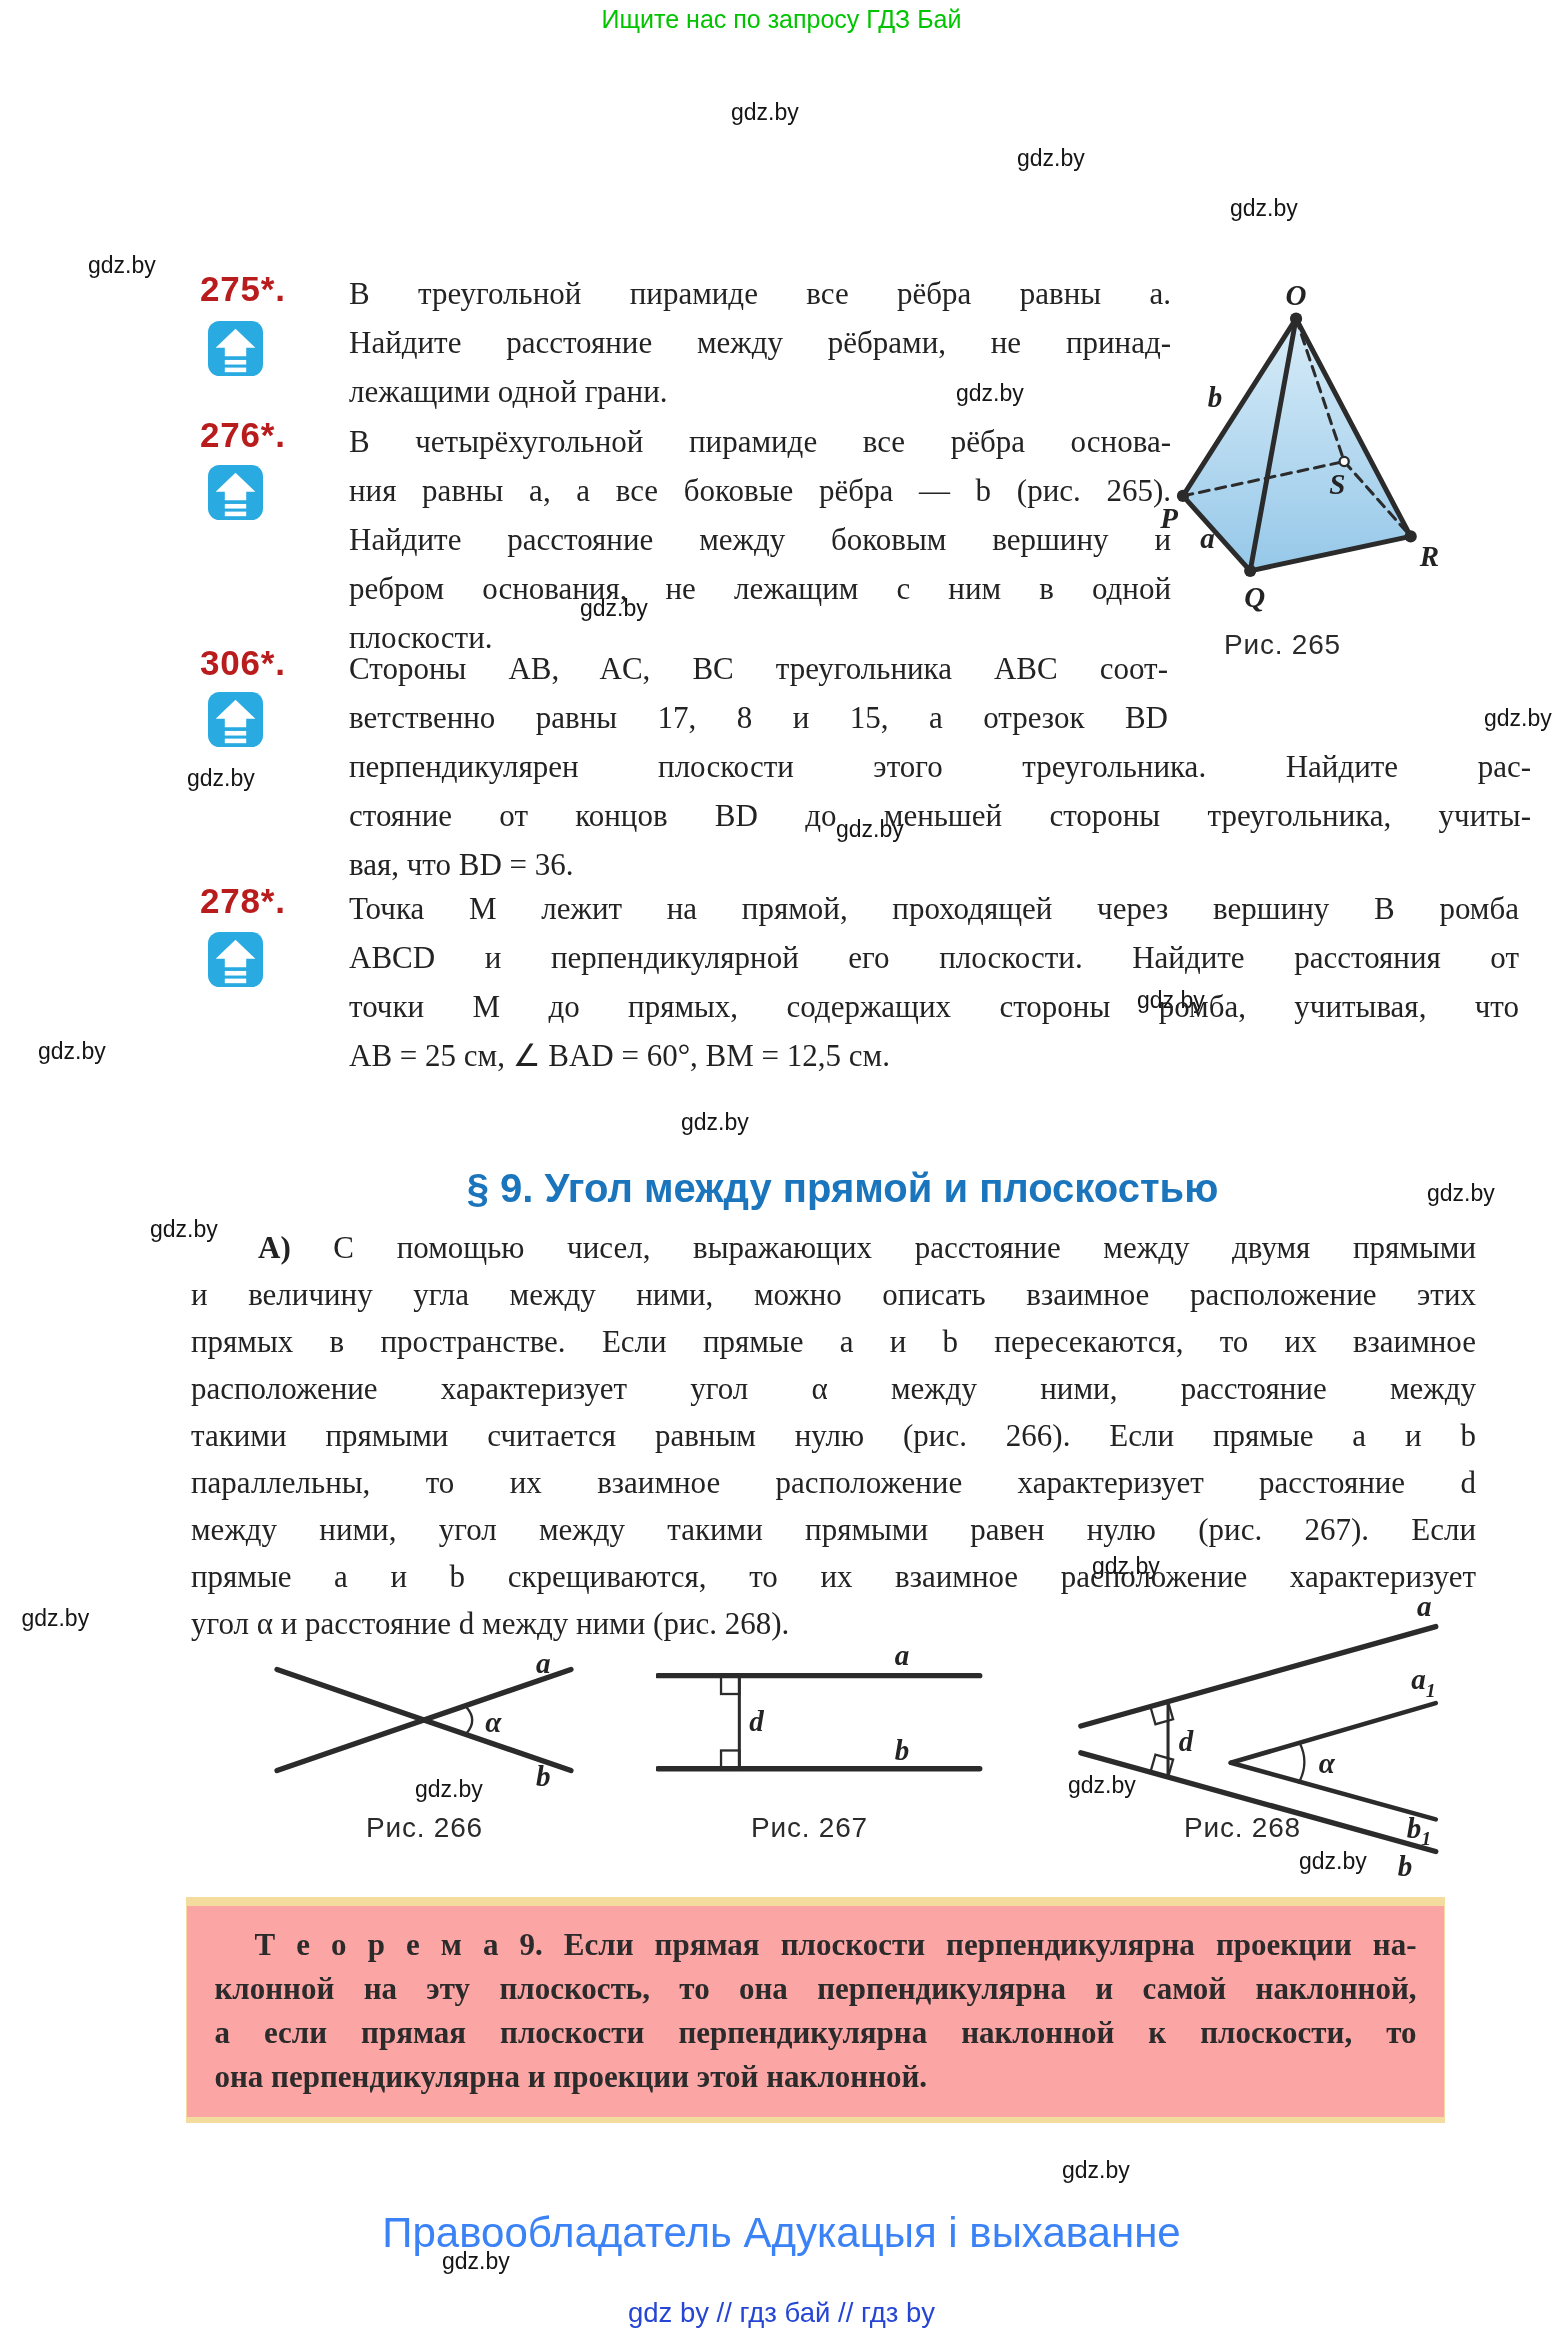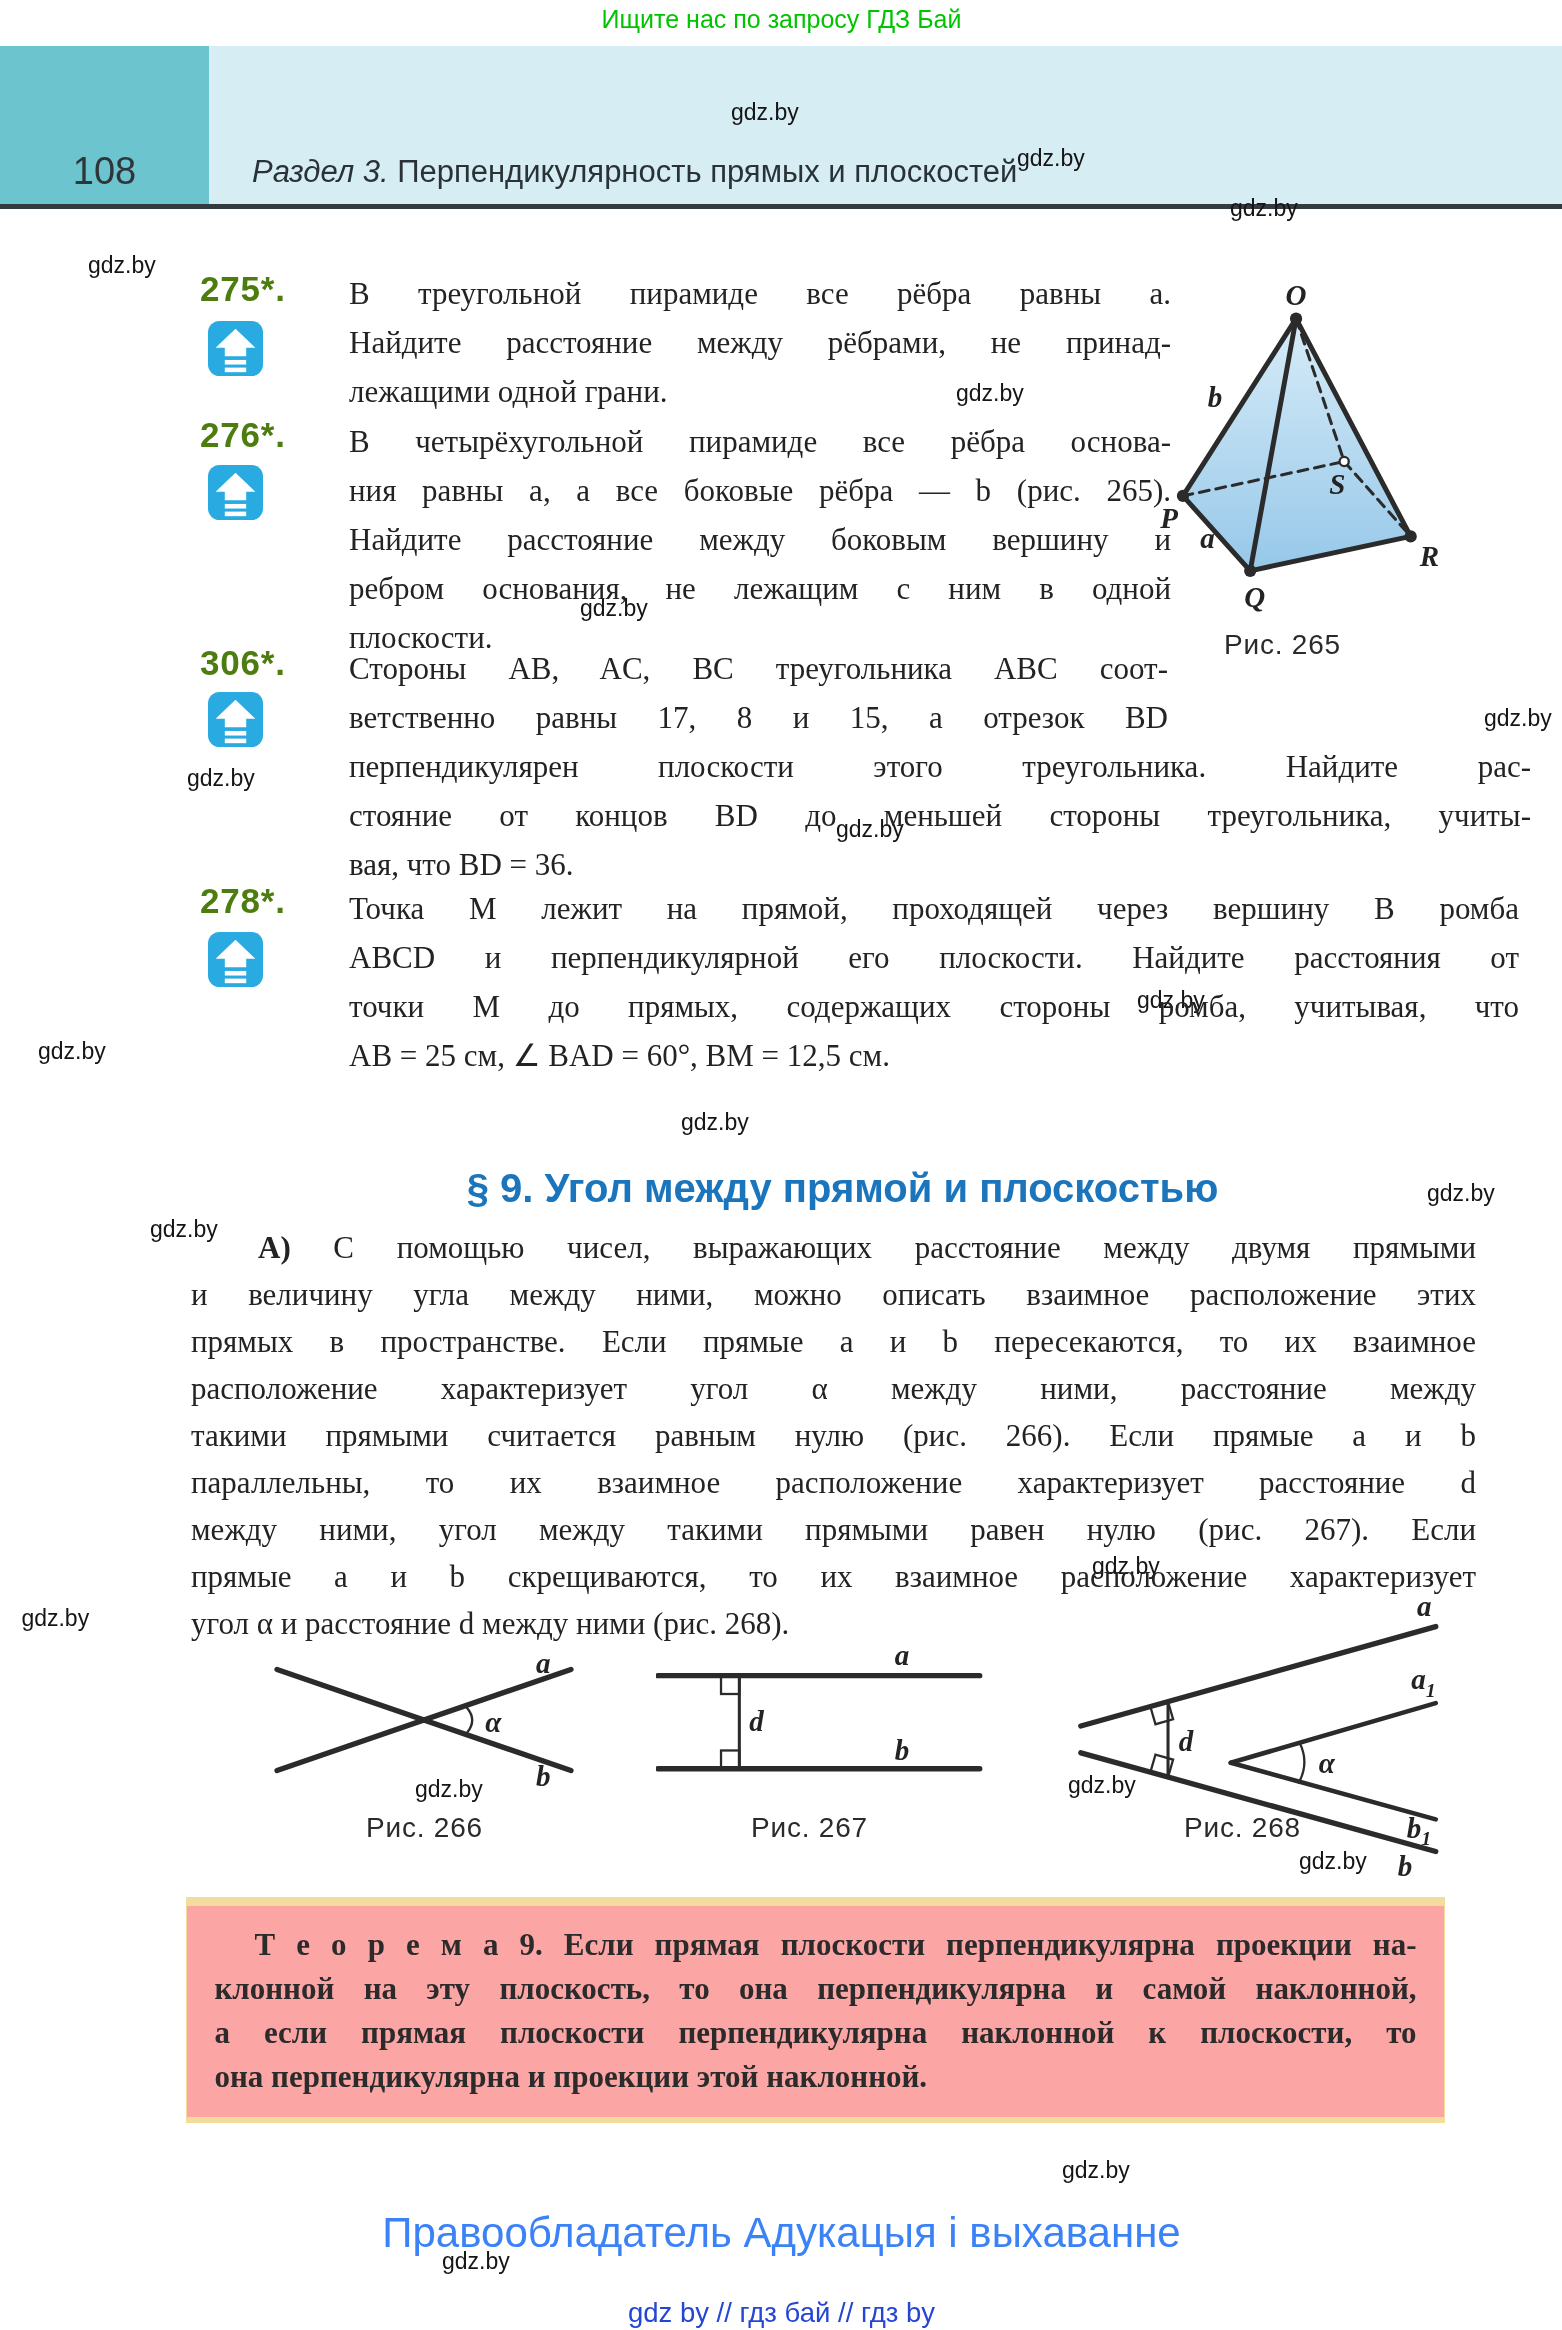--- a/index.html
+++ b/index.html
@@ -18,21 +18,21 @@
            font-family:"Liberation Sans",sans-serif;font-size:38px;color:#2f363b;}
   .bandtitle{position:absolute;left:252px;bottom:13.8px;font-family:"Liberation Sans",sans-serif;
              font-size:31px;color:#2b3237;}
   .bandtitle .it{font-style:italic;}
 
   
   .wm{position:absolute;font-family:"Liberation Sans",sans-serif;font-size:23px;color:#151515;white-space:nowrap;}
 
   
   .pnum{position:absolute;font-family:"Liberation Sans",sans-serif;font-weight:bold;
-        font-size:35px;color:#4d7c0f;letter-spacing:0.8px;}
+        font-size:35px;color:#b91c1c;letter-spacing:0.8px;}
   .upl{position:absolute;width:55px;height:55px;}
 
   
   .tblock{position:absolute;font-size:31px;line-height:49px;margin-left:39px;}
   .jl{text-align:justify;text-align-last:justify;}
   .ll{text-align:left;}
   .parblock{position:absolute;font-size:31px;line-height:47px;}
   .plabel{font-weight:bold;}
 
   
@@ -60,27 +60,20 @@
   .links{position:absolute;left:0;top:2297px;width:100%;text-align:center;
          font-family:"Liberation Sans",sans-serif;font-size:27.5px;color:#2546d4;}
 </style>
 </head>
 <body>
 
 <div id="page">
 
   <div class="promo">Ищите нас по запросу ГДЗ Бай</div>
 
-  <div class="band">
-    <div class="band-left"></div>
-    <div class="pagenum">108</div>
-    <div class="bandtitle">
-      <span class="it">Раздел 3.</span><span> Перпендикулярность прямых и плоскостей</span>
-    </div>
-  </div>
 
   <div class="wm" style="left:731px;top:99px">gdz.by</div>
   <div class="wm" style="left:1017px;top:145px">gdz.by</div>
   <div class="wm" style="left:1230px;top:195px">gdz.by</div>
   <div class="wm" style="left:88px;top:252px">gdz.by</div>
   <div class="wm" style="left:956px;top:380px">gdz.by</div>
   <div class="wm" style="left:580px;top:595px">gdz.by</div>
   <div class="wm" style="left:1484px;top:705px">gdz.by</div>
   <div class="wm" style="left:187px;top:765px">gdz.by</div>
   <div class="wm" style="left:836px;top:816px">gdz.by</div>

